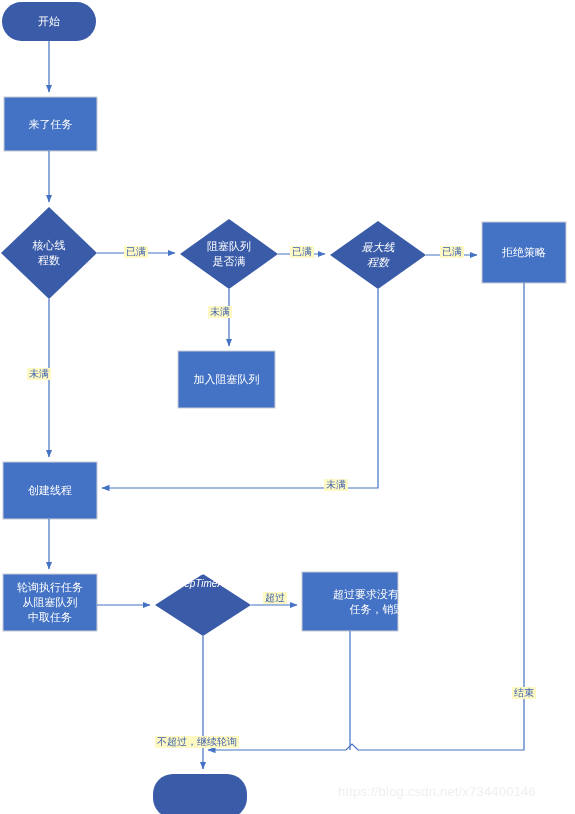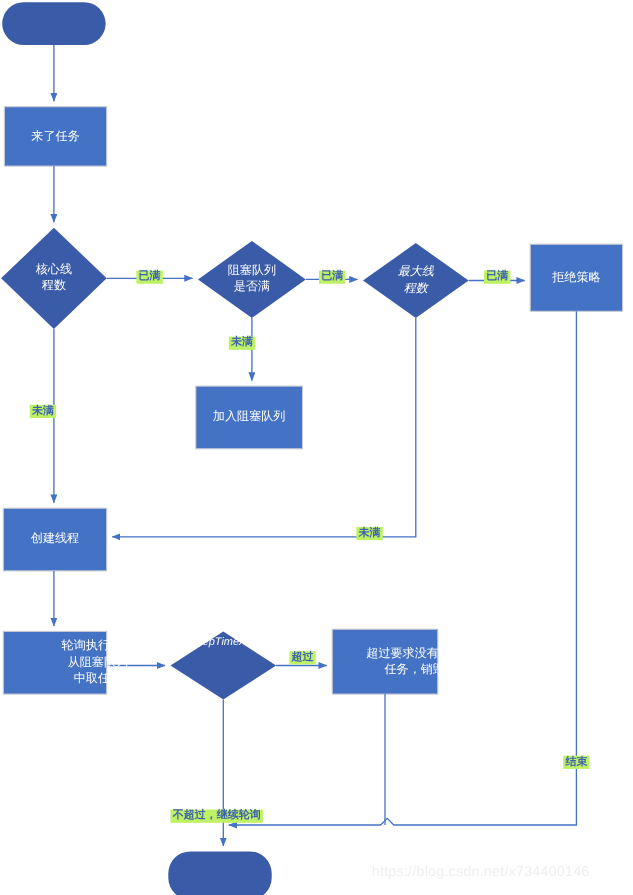--- a/index.html
+++ b/index.html
@@ -32,24 +32,23 @@
     font-size: 11px;
     line-height: 15px;
     pointer-events: none;
     white-space: pre-line;
   }
   .edge-label {
     position: absolute;
     color: #3f62b0;
     font-size: 10px;
     line-height: 12px;
-    background: #bef264;
+    background: #fef9c3;
     padding: 0 2px;
     white-space: nowrap;
-    font-weight: bold;
   }
   .watermark {
     position: absolute;
     color: #efefef;
     font-size: 13px;
     letter-spacing: 0.2px;
     white-space: nowrap;
   }
 </style>
 </head>
@@ -115,31 +114,32 @@
       <path d="M378,289 L378,488 L102,488" marker-end="url(#arw)"></path>
       <path d="M49,519 L49,569" marker-end="url(#arw)"></path>
       <path d="M97,605 L150,605" marker-end="url(#arw)"></path>
       <path d="M251,605 L297,605" marker-end="url(#arw)"></path>
       <path d="M203,636 L203,769" marker-end="url(#arw)"></path>
       <path d="M524,283 L524,750 L358,750 L352,744 L346,750 L208,750" marker-end="url(#arw)"></path>
       <path d="M350,631 L350,750" stroke="#4472C4"></path>
     </g>
   </svg>
 
+  <div class="node-label" style="left:2px; top:2px; width:94px; height:39px;">开始</div>
   <div class="node-label" style="left:4px; top:97px; width:93px; height:54px;">来了任务</div>
   <div class="node-label" style="left:1px; top:207px; width:96px; height:92px;">核心线
 程数</div>
   <div class="node-label" style="left:180px; top:219px; width:98px; height:70px;">阻塞队列
 是否满</div>
   <div class="node-label" style="left:330px; top:221px; width:96px; height:68px;font-style:italic;">最大线
 程数</div>
   <div class="node-label" style="left:482px; top:222px; width:84px; height:61px;">拒绝策略</div>
   <div class="node-label" style="left:178px; top:351px; width:97px; height:57px;">加入阻塞队列</div>
   <div class="node-label" style="left:3px; top:462px; width:94px; height:57px;">创建线程</div>
-  <div class="node-label" style="left:3px; top:574px; width:94px; height:57px;padding-left:39px;">轮询执行任务
+  <div class="node-label" style="left:3px; top:574px; width:94px; height:57px;">轮询执行任务
 从阻塞队列
 中取任务</div>
   <div class="node-label" style="left:148px; top:550px; width:110px; height:54px; font-size:10px; line-height:13px;font-style:italic;">核心线程数
 &amp;keepTimeAlive</div>
   <div class="node-label" style="left:302px; top:572px; width:96px; height:59px;padding-left:27px;">超过要求没有抢到
 任务，销毁</div>
   <div class="node-label" style="left:153px; top:774px; width:94px; height:40px;"></div>
 
   <div class="edge-label" style="left:124px; top:246px;">已满</div>
   <div class="edge-label" style="left:27px; top:368px;">未满</div>

